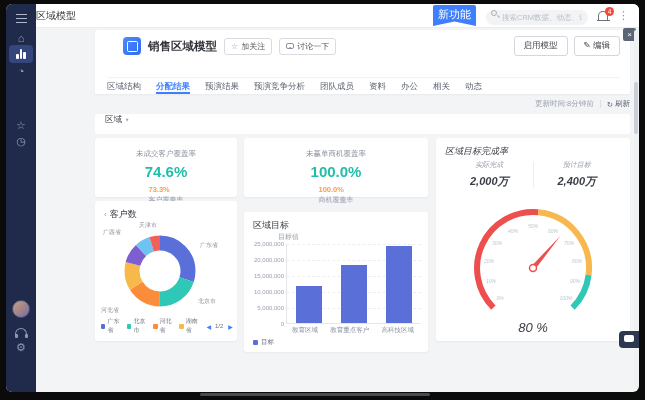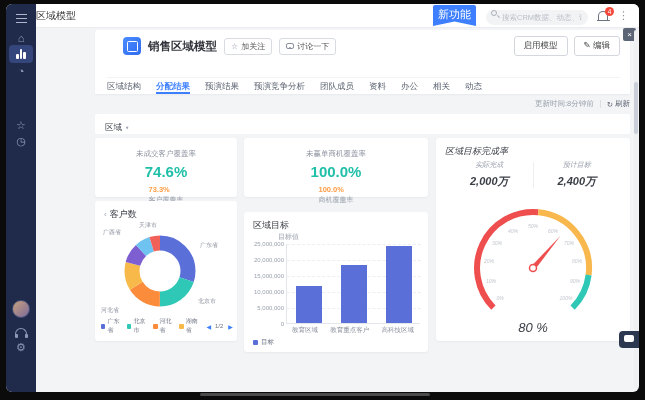--- a/index.html
+++ b/index.html
@@ -58,21 +58,21 @@
   .owner { display:flex; align-items:center; gap:3px; }
   .owner-av { width:9px; height:9px; border-radius:50%; background:linear-gradient(135deg,#7fb0ff,#3d7fff); }
   .tabs { position:absolute; left:12px; bottom:0; right:10px; height:17px; display:flex; gap:15px; border-top:1px solid #f2f3f5; }
   .tab { font-size:8.5px; color:#5b6270; line-height:16px; cursor:pointer; white-space:nowrap; }
   .tab.active { color:#3d7fff; font-weight:bold; border-bottom:2px solid #3d7fff; }
 
   
   .refresh-row { position:absolute; left:89px; top:92px; width:535px; height:16px; display:flex; justify-content:flex-end; align-items:center; gap:6px; font-size:7.5px; color:#9aa1ad; }
   .refresh-btn { color:#5b6270; cursor:pointer; display:flex; align-items:center; gap:2px; }
   .rdiv { width:1px; height:8px; background:#dcdfe4; }
-  .filter-bar { position:absolute; left:89px; top:110px; width:535px; height:20px; background:#fff; border-radius:2px; display:flex; align-items:flex-end;font-family:Liberation Mono, monospace; }
+  .filter-bar { position:absolute; left:89px; top:110px; width:535px; height:20px; background:#fff; border-radius:2px; display:flex; align-items:flex-start;font-family:Liberation Mono, monospace; }
   .filter { margin-left:10px; font-size:8.5px; color:#3a3e46; cursor:pointer; display:flex; align-items:center; gap:3px; }
   .caret { color:#9aa1ad; font-size:7px; }
 
   
   .card { position:absolute; background:#fff; border-radius:3px; box-shadow:0 1px 2px rgba(20,30,60,.05); }
   .kpi1 { left:89px; top:134px; width:142px; height:59px; }
   .kpi2 { left:238px; top:134px; width:184px; height:59px; }
   .pie-card { left:89px; top:197px; width:142px; height:140px; }
   .bar-card { left:238px; top:208px; width:184px; height:140px; }
   .gauge-card { left:430px; top:134px; width:194px; height:203px;font-style:italic; }

